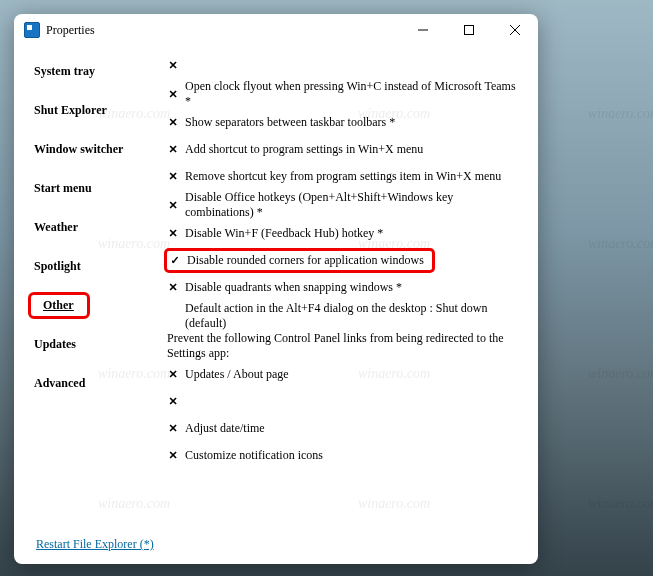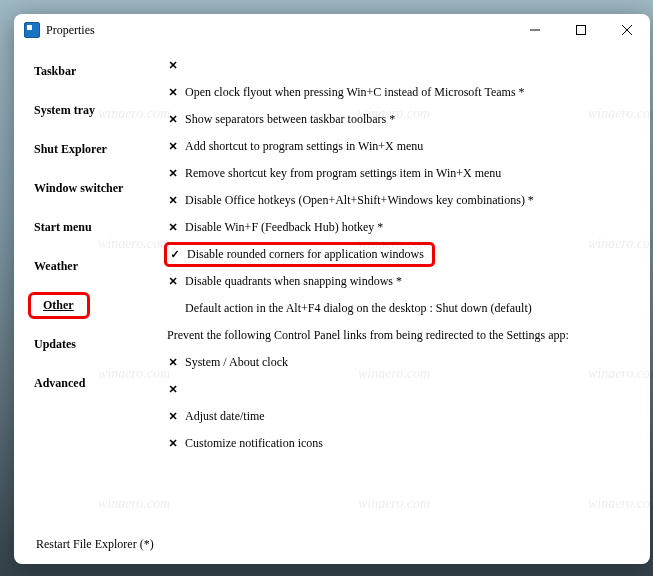--- a/index.html
+++ b/index.html
@@ -4,21 +4,21 @@
   <style>
     * { margin: 0; padding: 0; box-sizing: border-box; }
     body {
       width: 653px;
       
       background: linear-gradient(to bottom, #9eb8c4 0%, #7d97a6 40%, #5c6f78 70%, #34424a 100%);
       padding: 14px;
       color: #000;
     }
     .win {
-      width: 636px;
+      width: 524px;
       height: 550px;
       background: #fff;
       border-radius: 8px;
       box-shadow: 0 4px 24px rgba(0,0,0,.35);
       display: flex;
       flex-direction: column;
       overflow: hidden;
     }
     .titlebar {
       display: flex;
@@ -95,21 +95,22 @@
     }
     .hl-r > .inner {
       display: flex; align-items: center; gap: 6px;
       outline: 3px solid #ef0101;
       border-radius: 2px;
       padding: 2px 8px 2px 2px;
     }
     .footer {
       padding: 8px 0 12px 22px;
       font-size: 12px;
-      color: #000000;
+      text-decoration: underline;
+      color: #0369a1;
     }
     .watermark {
       position: absolute;
       font-size: 14px;
       color: rgba(0,0,0,.08);
       font-family: Georgia, "Times New Roman", serif;
       font-style: italic;
       pointer-events: none;
       transform: translate(-50%, -50%);
     }
@@ -151,26 +152,26 @@
       </div>
       <div class="winbtn">
         <svg width="10" height="10" viewBox="0 0 10 10">
             <path d="M0 0 L10 10 M10 0 L0 10" stroke="#000" stroke-width="1"></path>
           </svg>
       </div>
     </div>
 
     <div class="body">
       <div class="sidebar" id="sidebar">
-          <div class="sidebar-item"><span class="wrap"><span>Taskbar</span></span></div>
           <div class="sidebar-item"><span class="wrap"><span>System tray</span></span></div>
           <div class="sidebar-item"><span class="wrap"><span>Shut Explorer</span></span></div>
           <div class="sidebar-item"><span class="wrap"><span>Window switcher</span></span></div>
           <div class="sidebar-item"><span class="wrap"><span>Start menu</span></span></div>
           <div class="sidebar-item"><span class="wrap"><span>Weather</span></span></div>
+          <div class="sidebar-item"><span class="wrap"><span>Spotlight</span></span></div>
           <div class="sidebar-item sel hl-c"><span class="wrap"><span>Other</span></span></div>
           <div class="sidebar-item"><span class="wrap"><span>Updates</span></span></div>
           <div class="sidebar-item"><span class="wrap"><span>Advanced</span></span></div>
         </div>
 
       <div class="content">
         <div id="list1">
             <div class="row">
               <span class="chk">✕</span>
             </div>
@@ -211,21 +212,21 @@
           </div>
         <div class="row indent">
           <span>Default action in the Alt+F4 dialog on the desktop : Shut down (default)</span>
         </div>
         <div class="row">
           <span>Prevent the following Control Panel links from being redirected to the Settings app:</span>
         </div>
         <div id="list2">
             <div class="row">
               <span class="chk">✕</span>
-              <span>System / About clock</span>
+              <span>Updates / About page</span>
             </div>
             <div class="row">
               <span class="chk">✕</span>
             </div>
             <div class="row">
               <span class="chk">✕</span>
               <span>Adjust date/time</span>
             </div>
             <div class="row">
               <span class="chk">✕</span>

